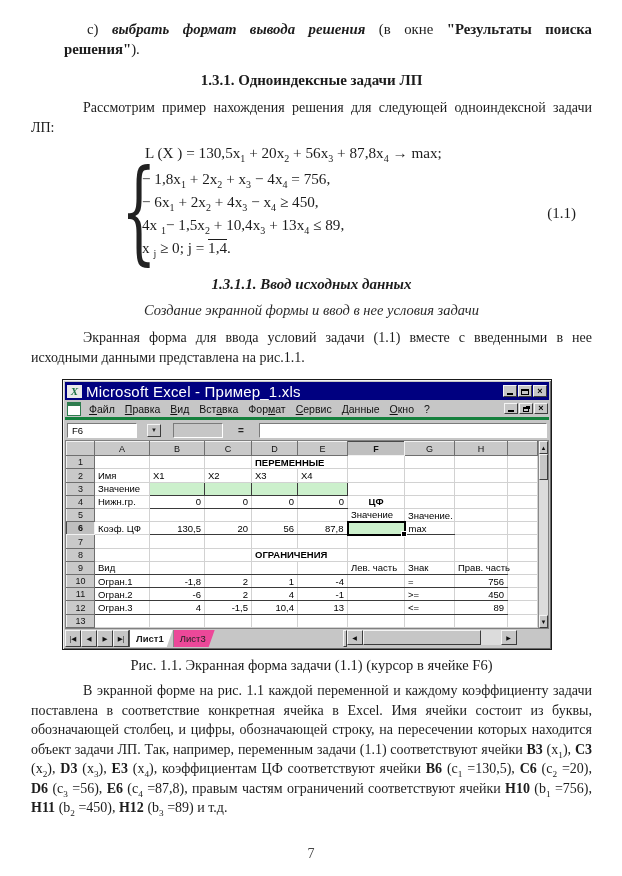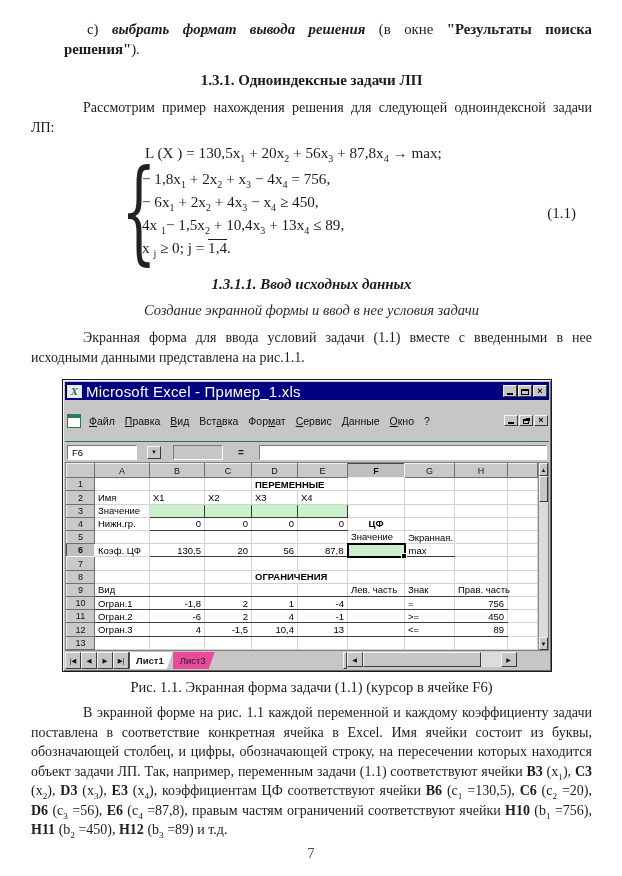--- a/index.html
+++ b/index.html
@@ -43,21 +43,21 @@
   .winbtns{display:flex;gap:1px;}
   .wbtn{width:14px;height:12px;background:#c6c6c6;border:1px solid;border-color:#f4f4f4 #3c3c3c #3c3c3c #f4f4f4;
         display:flex;align-items:flex-end;justify-content:center;font-size:9px;line-height:9px;
         color:#000;box-sizing:border-box;}
   .wbtn.sm{height:11px;}
   .g-min{display:block;width:6px;height:2px;background:#000;margin:0 auto 1px;}
   .g-max{display:block;width:8px;height:6px;border:1px solid #000;border-top-width:2px;margin:0 auto 1px;box-sizing:border-box;}
   .g-restore{display:block;width:6px;height:5px;border:1px solid #000;border-top-width:2px;margin:0 auto 1px;box-sizing:border-box;box-shadow:2px -2px 0 -1px #000;}
   .g-close{font-weight:bold;font-size:9px;line-height:10px;}
 
-  .menubar{height:17px;display:flex;align-items:center;padding:12px 1px;border-bottom:1px solid #15803d;justify-content:center;}
+  .menubar{height:17px;display:flex;align-items:center;padding:0 1px;border-bottom:3px solid #15803d;justify-content:center;}
   .doc-icon{width:12px;height:12px;background:#fff;border:1px solid #2f7d4f;margin:0 3px 0 1px;
             box-shadow:inset 0 3px 0 #2f7d4f;}
   .menu-item{font-size:10.5px;padding:0 5px;color:#111;white-space:nowrap;}
   .menubar .winbtns{margin-left:auto;}
 
   .formulabar{height:18px;display:flex;align-items:center;padding:1px 2px;gap:10px;}
   .namebox{width:60px;height:13px;background:#fff;border:1px solid;border-color:#7b7b7b #fff #fff #7b7b7b;
            font-size:9.5px;padding:0 4px;display:flex;align-items:center;color:#000;}
   .nb-drop{width:14px;height:13px;background:#c6c6c6;border:1px solid;border-color:#f4f4f4 #3c3c3c #3c3c3c #f4f4f4;
            font-size:6px;display:flex;align-items:center;justify-content:center;box-sizing:border-box;}
@@ -262,21 +262,21 @@
                 <td></td>
           </tr>
           <tr>
             <th>5</th>
             <td></td>
                 <td></td>
             <td></td>
                 <td></td>
             <td></td>
             <td>Значение</td>
-            <td>Экранная.</td>
+            <td>Значение.</td>
             <td></td>
                 <td></td>
           </tr>
           <tr>
             <th class="pressed">6</th>
             <td>Коэф. ЦФ</td>
             <td class="num db">130,5</td>
             <td class="num db">20</td>
             <td class="num db">56</td>
             <td class="num db">87,8</td>

